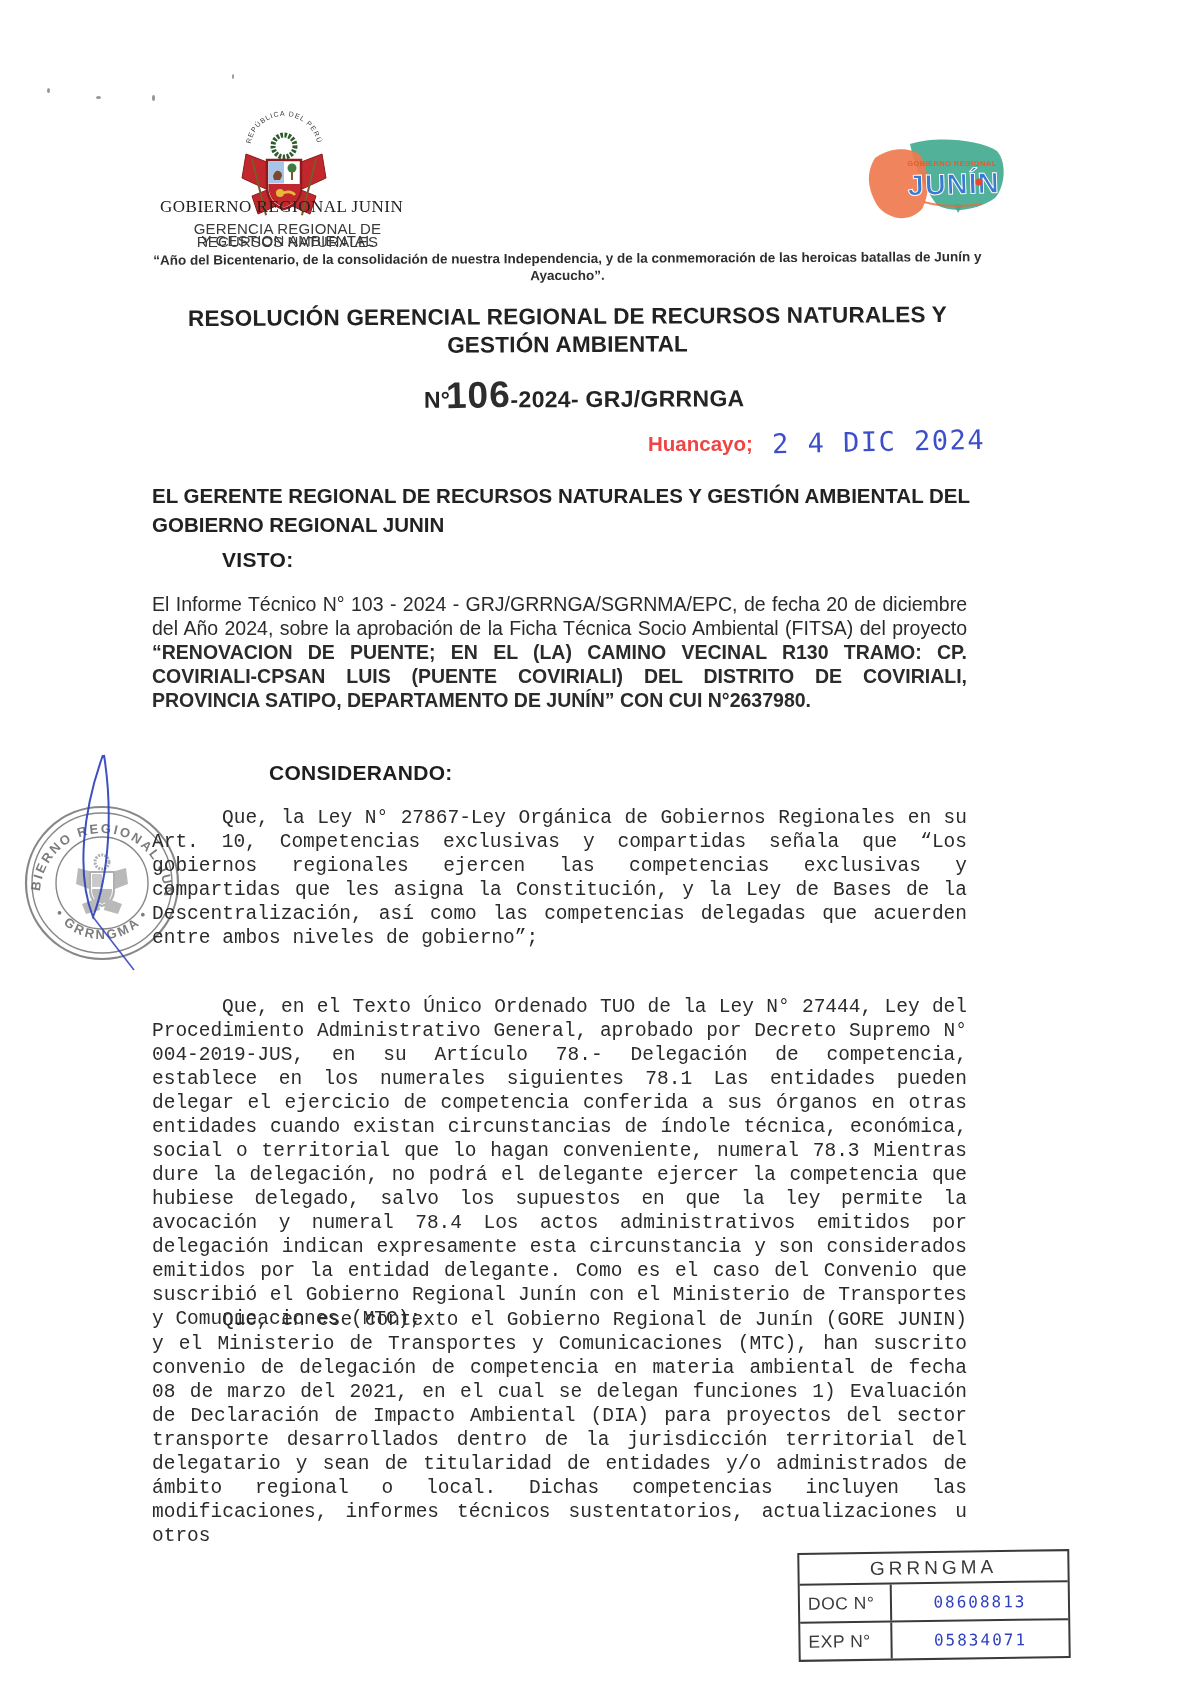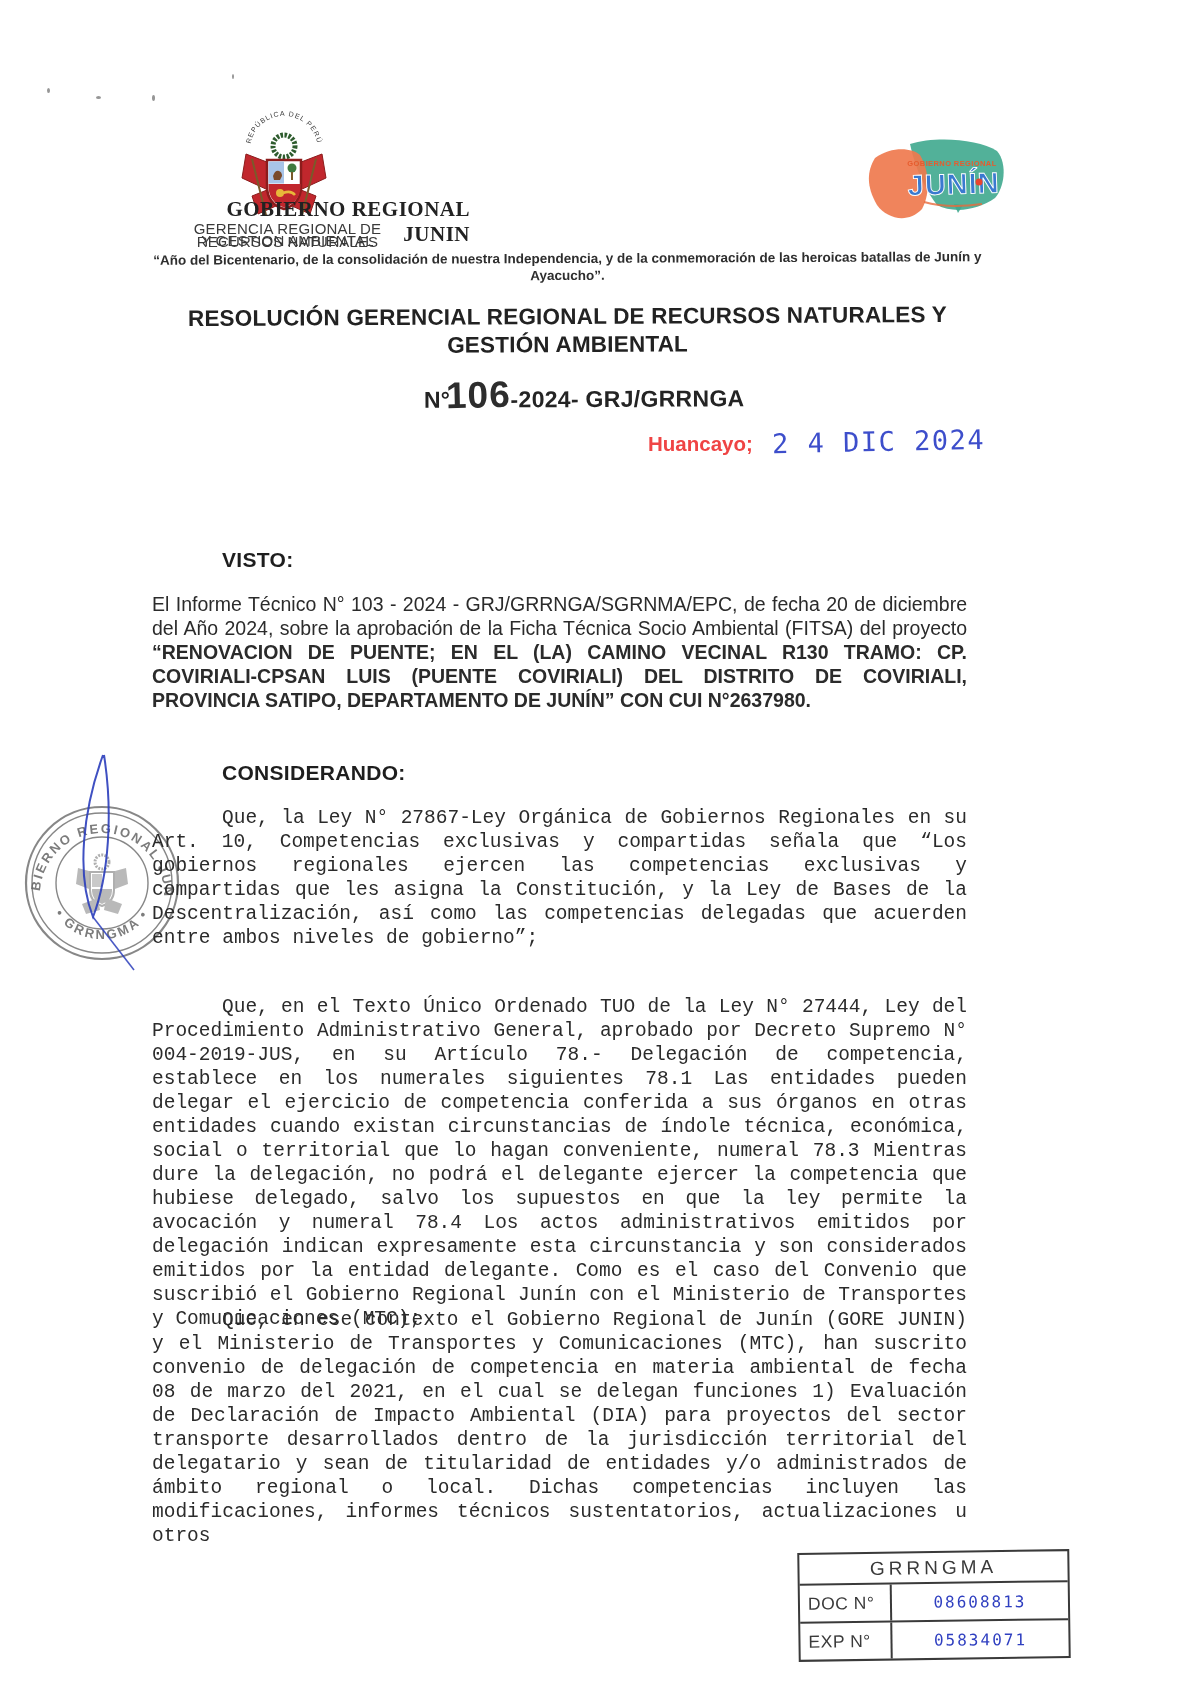--- a/index.html
+++ b/index.html
@@ -13,22 +13,22 @@
     position:absolute;left:152px;width:815px;
     font-size:19.5px;line-height:24px;text-align:justify;color:#2b2b2b;
   }
   .indent{text-indent:70px;font-family:Liberation Mono, monospace;}
   .bold{font-weight:bold;}
   .section-label{
     position:absolute;left:222px;font-size:21px;font-weight:bold;color:#1e1e1e;
     letter-spacing:.3px;
   }
   .org-name{
-    font-family:"Liberation Serif", serif;font-weight:bold;font-size:21px;
-    letter-spacing:.5px;color:#222;text-align:right;
+    font-family:"Liberation Serif", serif;font-weight:normal;font-size:17px;
+    letter-spacing:.5px;color:#222;text-align:left;
   }
   .org-sub{
     font-size:15px;color:#3a3a3a;text-align:center;line-height:13px;letter-spacing:.2px;
   }
   .motto{
     position:absolute;left:150px;top:250px;width:835px;text-align:center;
     font-size:13.5px;font-weight:bold;line-height:17px;color:#2e2e2e;
     transform:rotate(-.25deg);
   }
   .title{
@@ -141,20 +141,21 @@
 
   <div class="resnum">
     <span class="nlab">N°</span>
     <span class="stamped">106</span>
     <span class="suffix">-2024- GRJ/GRRNGA</span>
   </div>
 
   <div class="dateline-place">Huancayo;</div>
   <div class="date-stamp">2 4 DIC 2024</div>
 
+  <div class="addressee">EL GERENTE REGIONAL DE RECURSOS NATURALES Y GESTIÓN AMBIENTAL DEL GOBIERNO REGIONAL JUNIN</div>
 
   <div class="section-label" style="top:548px;">VISTO:</div>
   <div class="para" style="top:592px;z-index:2;"><span>El Informe Técnico N° 103 - 2024 - GRJ/GRRNGA/SGRNMA/EPC, de fecha 20 de diciembre del Año 2024, sobre la aprobación de la Ficha Técnica Socio Ambiental (FITSA) del proyecto </span><span class="bold">“RENOVACION DE PUENTE; EN EL (LA) CAMINO VECINAL R130 TRAMO: CP. COVIRIALI-CPSAN LUIS (PUENTE COVIRIALI) DEL DISTRITO DE COVIRIALI, PROVINCIA SATIPO, DEPARTAMENTO DE JUNÍN” CON CUI N°2637980.</span></div>
 
   <svg class="abs" style="left:18px;top:800px;z-index:1;opacity:.85;" width="170" height="166" viewBox="0 0 170 166">
     <defs>
       <path id="stampTop" d="M 22,95 A 62,62 0 1 1 146,95"></path>
       <path id="stampBot" d="M 30,98 A 56,56 0 0 0 138,98"></path>
     </defs>
     <circle cx="84" cy="83" r="76" fill="none" stroke="#4f4f4f" stroke-width="2.2" opacity=".8"></circle>
@@ -177,21 +178,21 @@
       <polygon points="64,104 80,98 82,110 68,114" fill="#6a6a6a"></polygon>
       <polygon points="104,104 88,98 86,110 100,114" fill="#6a6a6a"></polygon>
     </g>
   </svg>
 
   <svg class="abs" style="left:70px;top:752px;z-index:3;" width="92" height="222" viewBox="0 0 92 222">
     <path d="M 33,3 C 13,58 6,122 23,165 C 39,123 43,60 34,3" fill="none" stroke="#2a3dbb" stroke-width="2" opacity=".9"></path>
     <path d="M 23,165 L 64,218" fill="none" stroke="#2a3dbb" stroke-width="1.6" opacity=".85"></path>
   </svg>
 
-  <div class="section-label" style="top:761px;z-index:2;">CONSIDERANDO:</div>
+  <div class="section-label" style="top:761px;z-index:2;margin-left:47px;">CONSIDERANDO:</div>
   <div class="para indent" style="top:806px;z-index:2;">Que, la Ley N° 27867-Ley Orgánica de Gobiernos Regionales en su Art. 10, Competencias exclusivas y compartidas señala que “Los gobiernos regionales ejercen las competencias exclusivas y compartidas que les asigna la Constitución, y la Ley de Bases de la Descentralización, así como las competencias delegadas que acuerden entre ambos niveles de gobierno”;</div>
   <div class="para indent" style="top:995px;z-index:2;">Que, en el Texto Único Ordenado TUO de la Ley N° 27444, Ley del Procedimiento Administrativo General, aprobado por Decreto Supremo N° 004-2019-JUS, en su Artículo 78.- Delegación de competencia, establece en los numerales siguientes 78.1 Las entidades pueden delegar el ejercicio de competencia conferida a sus órganos en otras entidades cuando existan circunstancias de índole técnica, económica, social o territorial que lo hagan conveniente, numeral 78.3 Mientras dure la delegación, no podrá el delegante ejercer la competencia que hubiese delegado, salvo los supuestos en que la ley permite la avocación y numeral 78.4 Los actos administrativos emitidos por delegación indican expresamente esta circunstancia y son considerados emitidos por la entidad delegante. Como es el caso del Convenio que suscribió el Gobierno Regional Junín con el Ministerio de Transportes y Comunicaciones (MTC);</div>
   <div class="para indent" style="top:1308px;z-index:2;">Que, en ese contexto el Gobierno Regional de Junín (GORE JUNIN) y el Ministerio de Transportes y Comunicaciones (MTC), han suscrito convenio de delegación de competencia en materia ambiental de fecha 08 de marzo del 2021, en el cual se delegan funciones 1) Evaluación de Declaración de Impacto Ambiental (DIA) para proyectos del sector transporte desarrollados dentro de la jurisdicción territorial del delegatario y sean de titularidad de entidades y/o administrados de ámbito regional o local. Dichas competencias incluyen las modificaciones, informes técnicos sustentatorios, actualizaciones u otros</div>
 
   <div class="doc-stamp">
     <div class="ds-title">GRRNGMA</div>
     <div class="ds-row">
       <div class="ds-label">DOC N°</div>
       <div class="ds-value">08608813</div>
     </div>

